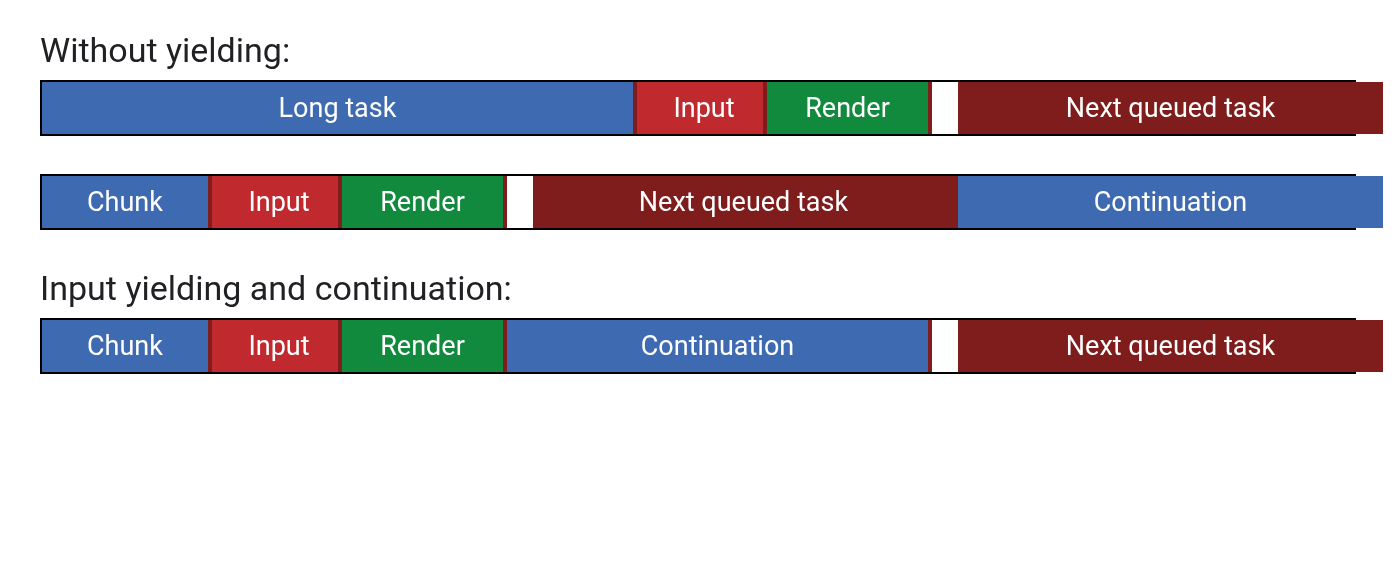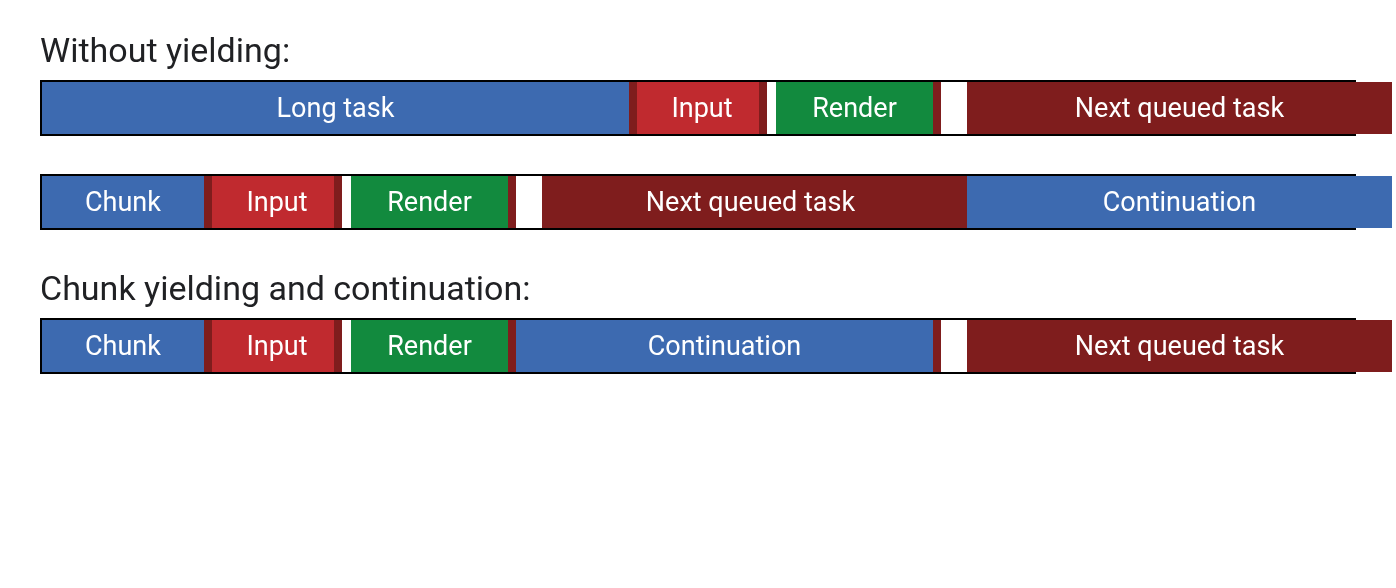--- a/index.html
+++ b/index.html
@@ -26,28 +26,28 @@
     height: 56px;
     border: 2px solid #000;
   }
   .seg {
     display: flex;
     align-items: center;
     justify-content: center;
     color: #fff;
     font-size: 27px;
     font-weight: 400;
-    border-right: 8px solid #7f1d1d;
+    border-right: 4px solid #7f1d1d;
     white-space: nowrap;
     overflow: hidden;
   }
   .seg:last-child { border-right: none; }
   .c-blue  { background: #3d6ab0; }
   .c-red   { background: #c02a2f; padding-left: 8px; }
-  .c-green { background: #128a3e; margin-left: 9px; }
+  .c-green { background: #128a3e; }
   .c-gray  { background: #7f1d1d; margin-left: 26px; }
 </style>
 </head>
 <body>
 
 <div id="root">
     <div class="section">
       <div class="section-title">Without yielding:</div>
       <div class="bar">
         <div class="seg c-blue" style="flex: 0 0 595px; width: 595px;">Long task</div>
@@ -59,21 +59,21 @@
     <div class="section">
       <div class="bar">
         <div class="seg c-blue" style="flex: 0 0 170px; width: 170px;">Chunk</div>
         <div class="seg c-red" style="flex: 0 0 130px; width: 130px;">Input</div>
         <div class="seg c-green" style="flex: 0 0 165px; width: 165px;">Render</div>
         <div class="seg c-gray" style="flex: 0 0 425px; width: 425px;">Next queued task</div>
         <div class="seg c-blue" style="flex: 0 0 425px; width: 425px;">Continuation</div>
       </div>
     </div>
     <div class="section">
-      <div class="section-title">Chunk yielding and continuation:</div>
+      <div class="section-title">Input yielding and continuation:</div>
       <div class="bar">
         <div class="seg c-blue" style="flex: 0 0 170px; width: 170px;">Chunk</div>
         <div class="seg c-red" style="flex: 0 0 130px; width: 130px;">Input</div>
         <div class="seg c-green" style="flex: 0 0 165px; width: 165px;">Render</div>
         <div class="seg c-blue" style="flex: 0 0 425px; width: 425px;">Continuation</div>
         <div class="seg c-gray" style="flex: 0 0 425px; width: 425px;">Next queued task</div>
       </div>
     </div>
   </div>
 

